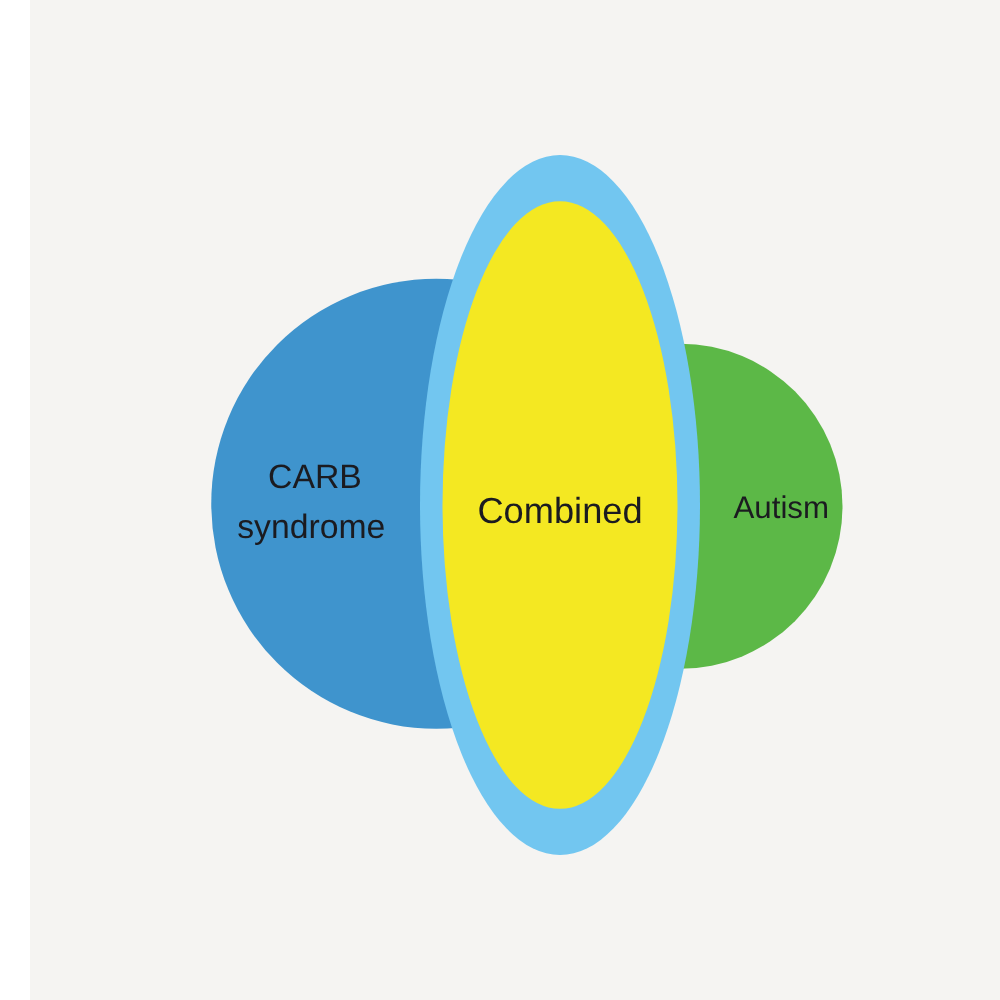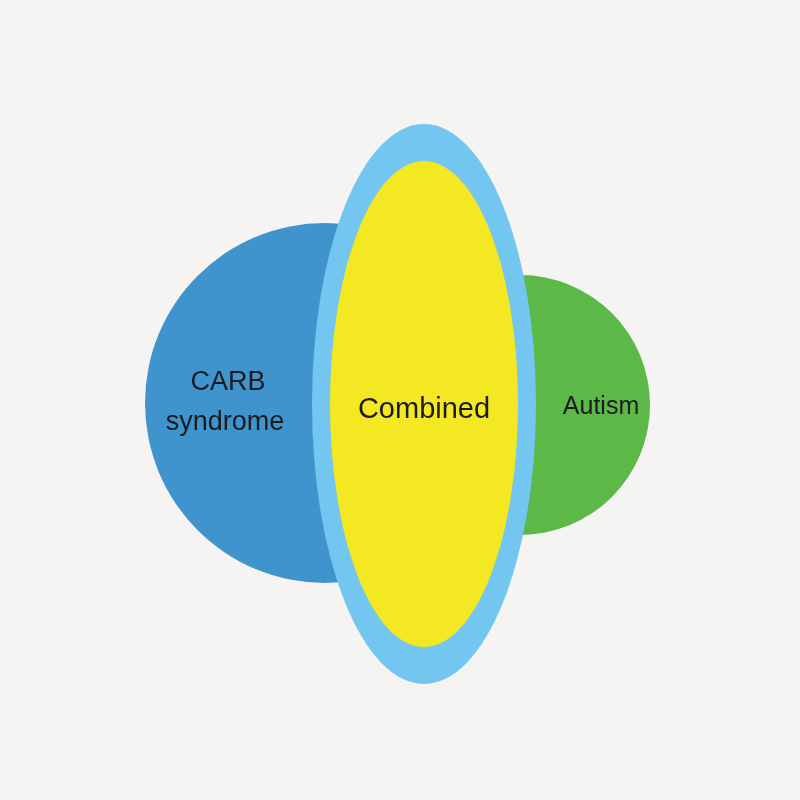--- a/index.html
+++ b/index.html
@@ -7,20 +7,21 @@
     padding: 0;
     width: 800px;
     height: 800px;
     overflow: hidden;
     font-family: "Liberation Sans", sans-serif;
   }
   .stage {
     position: relative;
     width: 740px;
     height: 800px;
+    margin-left: 24px;
   }
   svg {
     display: block;
   }
   text {
     font-family: "Liberation Sans", sans-serif;
     font-weight: 500;
     fill: #1b1b20;
   }
   .label-large { font-size: 29px; }

